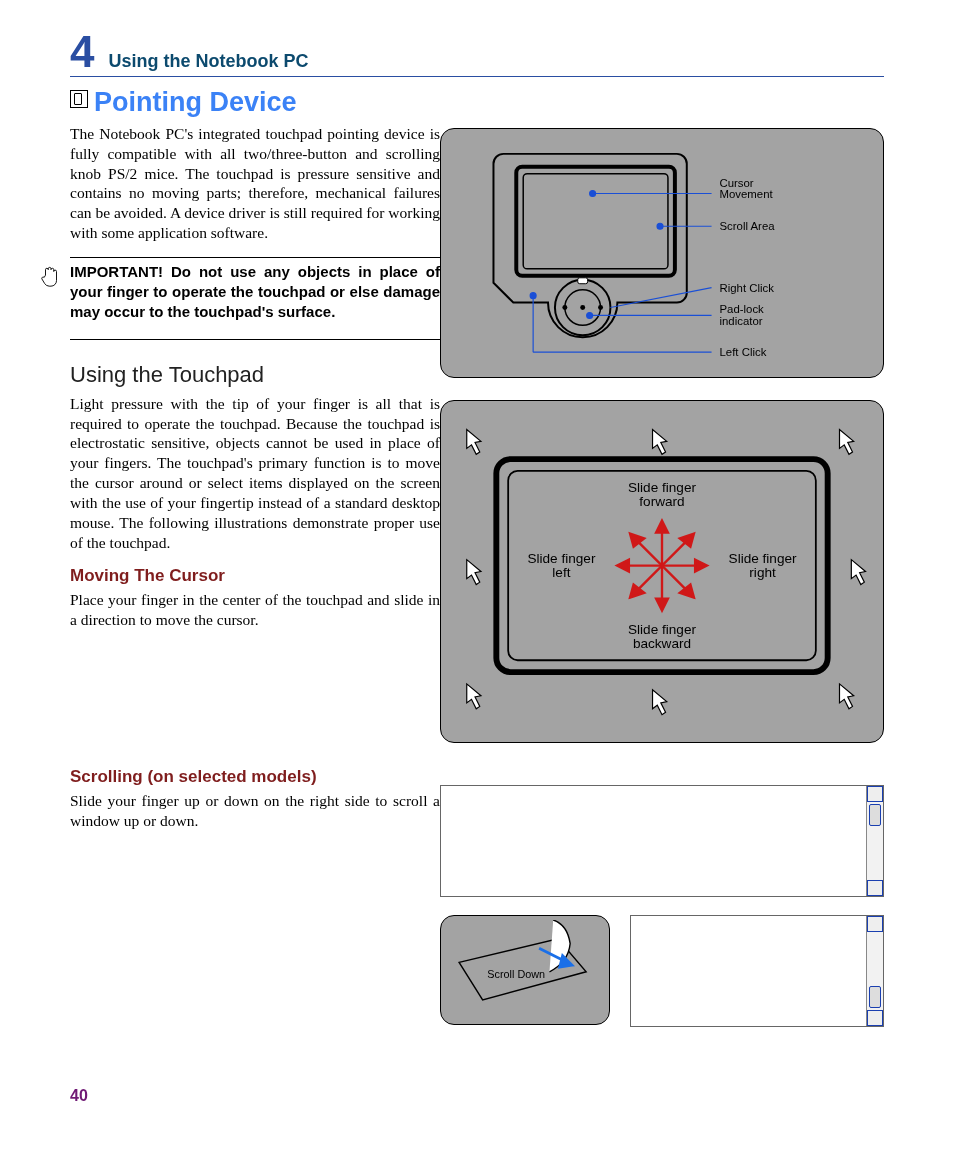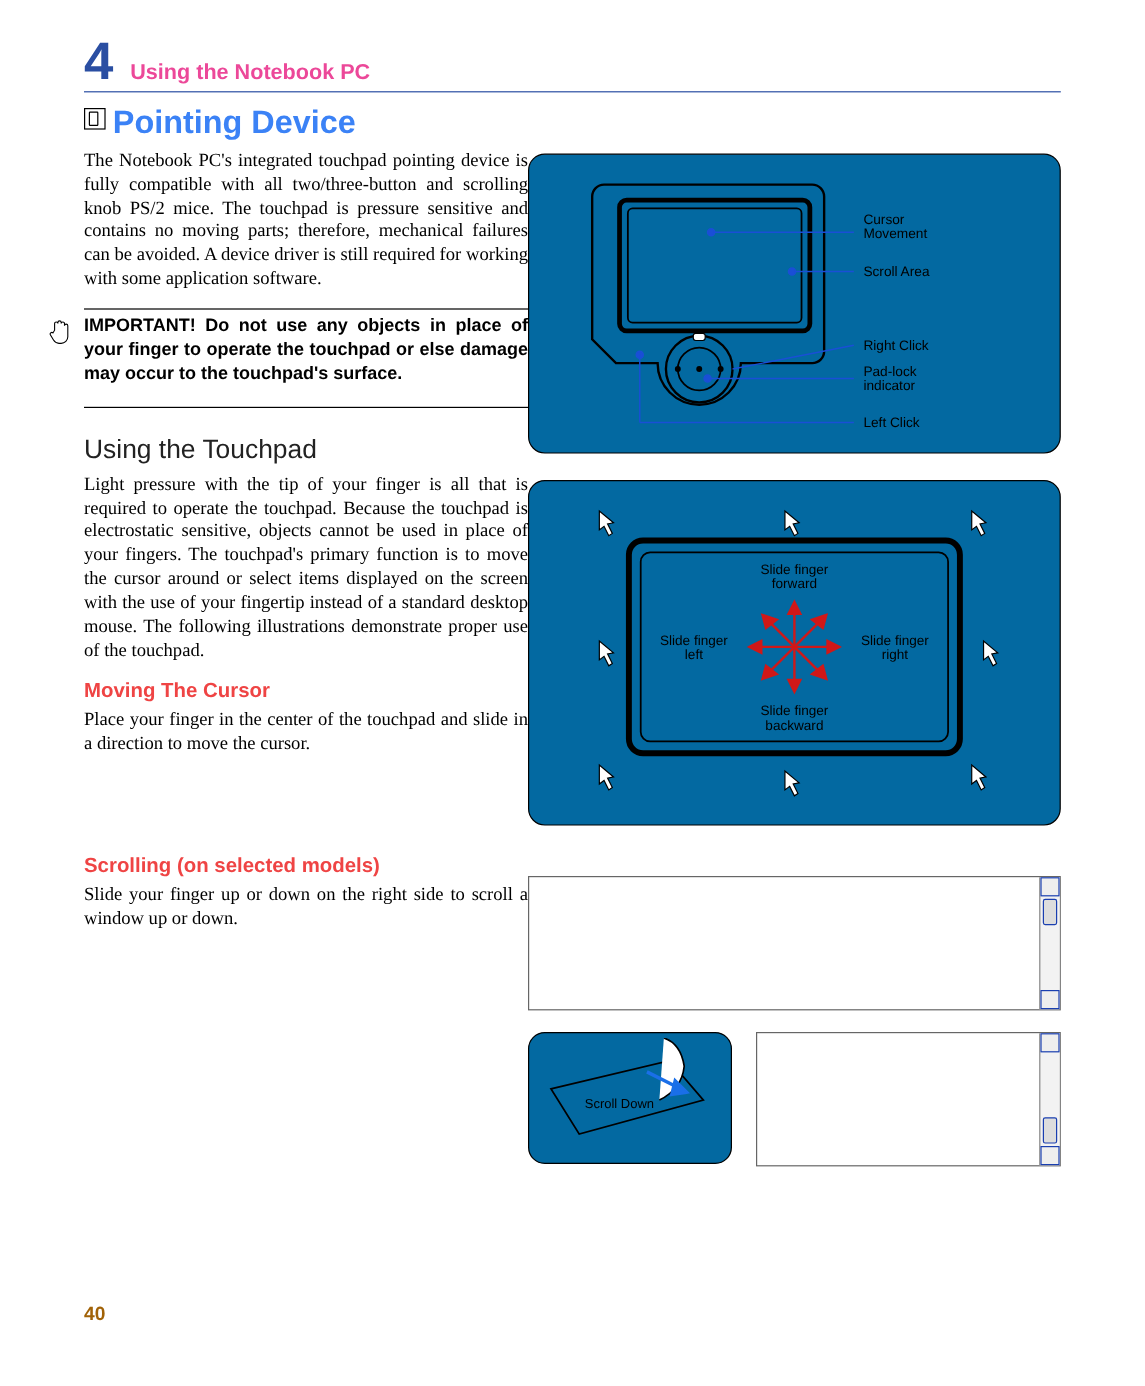--- a/index.html
+++ b/index.html
@@ -31,21 +31,21 @@
     font-family: Arial, Helvetica, sans-serif;
     font-size: 44px;
     font-weight: bold;
     color: #2a4ea2;
     line-height: 1;
   }
   .chapter-title {
     font-family: Arial, Helvetica, sans-serif;
     font-size: 18px;
     font-weight: bold;
-    color: #ec4899;
+    color: #0c4a6e;
   }
   .section-icon-box {
     width: 16px;
     height: 16px;
     border: 1px solid #000;
     display: inline-block;
     position: relative;
     top: -4px;
     margin-right: 6px;
   }
@@ -70,21 +70,21 @@
     font-family: Arial, Helvetica, sans-serif;
     font-size: 22px;
     font-weight: normal;
     color: #222;
     margin: 22px 0 6px 0;
   }
   .h3 {
     font-family: Arial, Helvetica, sans-serif;
     font-size: 17px;
     font-weight: bold;
-    color: #ef4444;
+    color: #7f1d1d;
     margin: 14px 0 4px 0;
   }
   .columns {
     display: flex;
   }
   .left-col {
     width: 370px;
     flex: 0 0 370px;
   }
   .right-col {
@@ -137,36 +137,36 @@
     line-height: 1.35;
     text-align: justify;
   }
   .page-number {
     position: absolute;
     left: 70px;
     bottom: 50px;
     font-family: Arial, Helvetica, sans-serif;
     font-weight: bold;
     font-size: 16px;
-    color: #a16207;
+    color: #701a75;
   }
 
   
   .diag-box {
     border: 1.5px solid #000;
     border-radius: 14px;
     padding: 10px 8px 10px 8px;
     box-sizing: border-box;
-    background: #0369a1;
+    background: #a3a3a3;
     position: relative;
   }
   .diag1 { height: 250px; margin-top: 4px; }
   .diag1 svg { width: 100%; height: 100%; }
 
-  .diag2 { height: 288px; margin-top: 22px; }
+  .diag2 { height: 343px; margin-top: 22px; }
   .diag2 svg { width: 100%; height: 100%; }
 
   .scroll-row {
     display: flex;
     gap: 20px;
     margin-top: 18px;
   }
   .scroll-cell-left {
     width: 170px;
     height: 110px;

